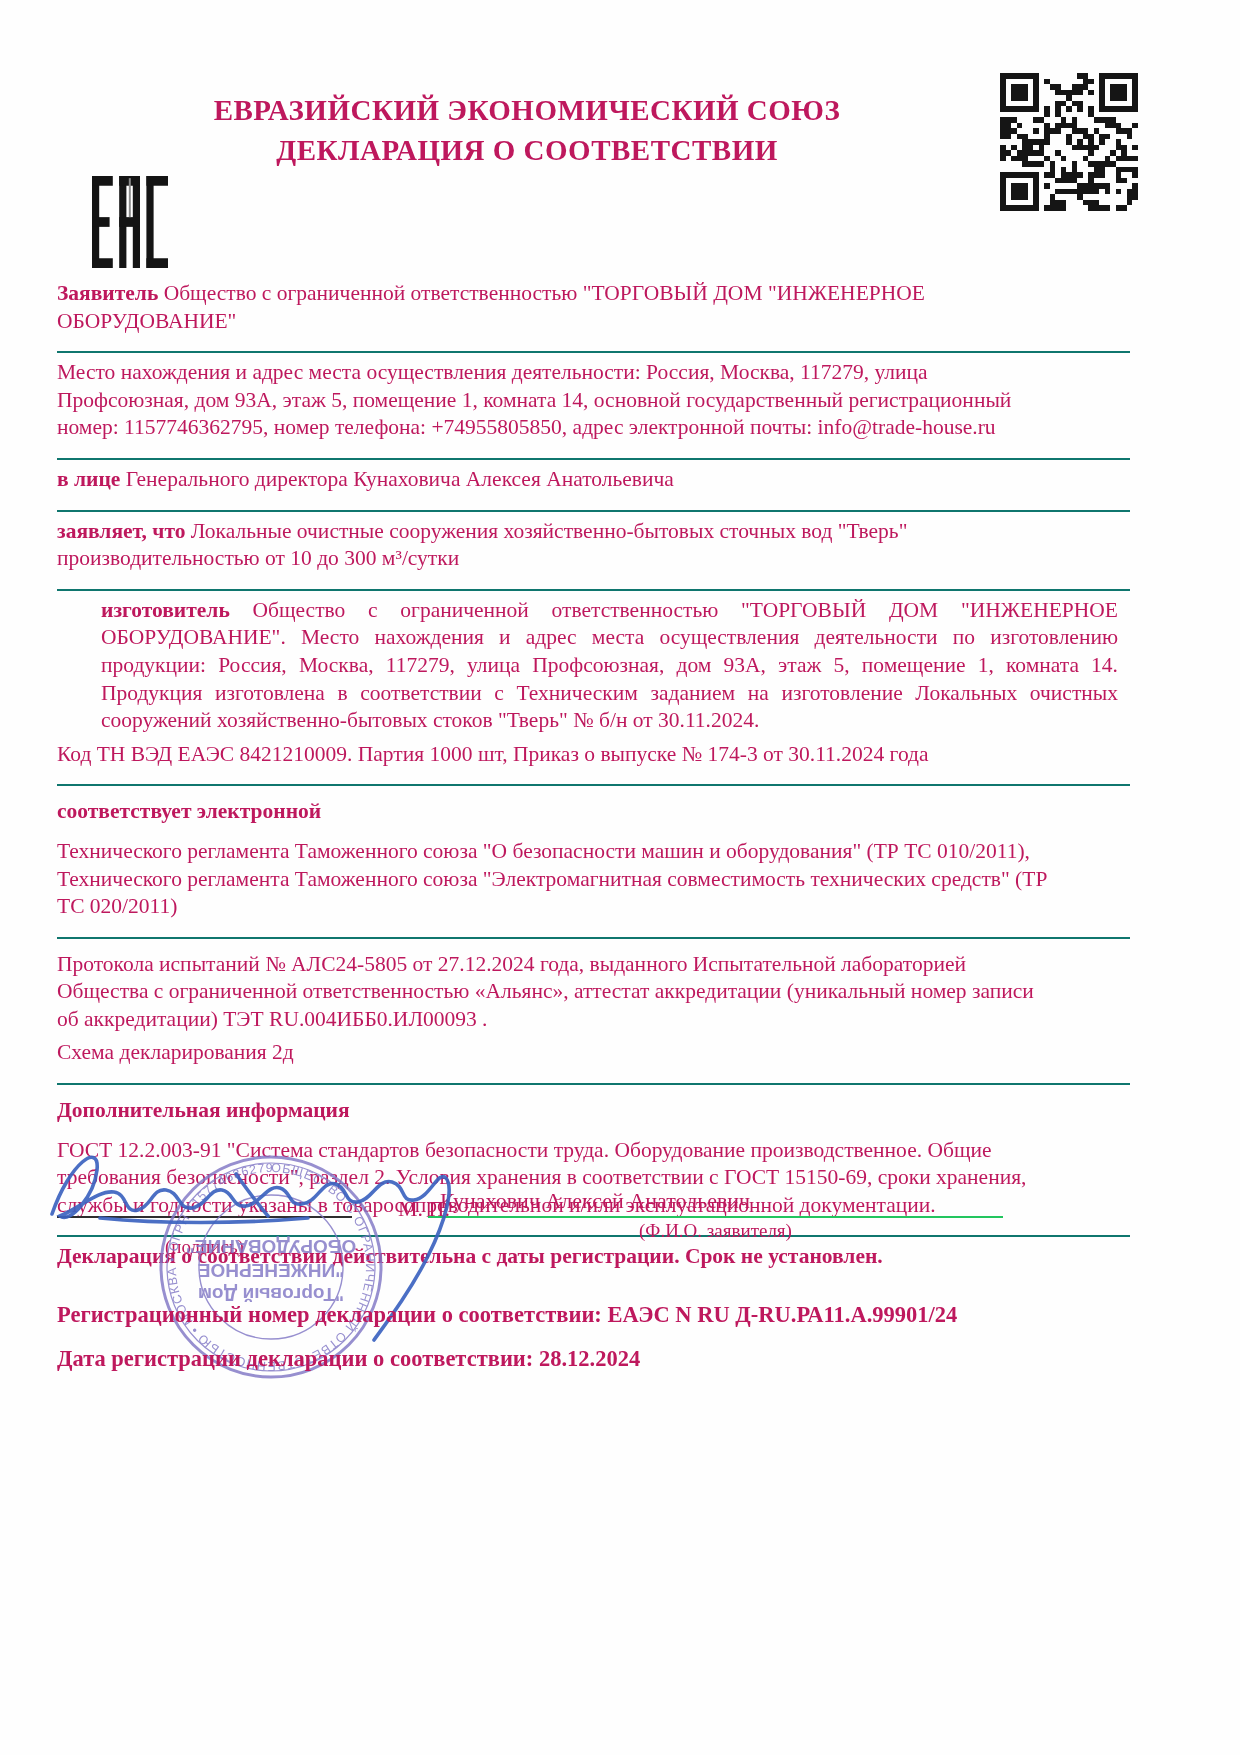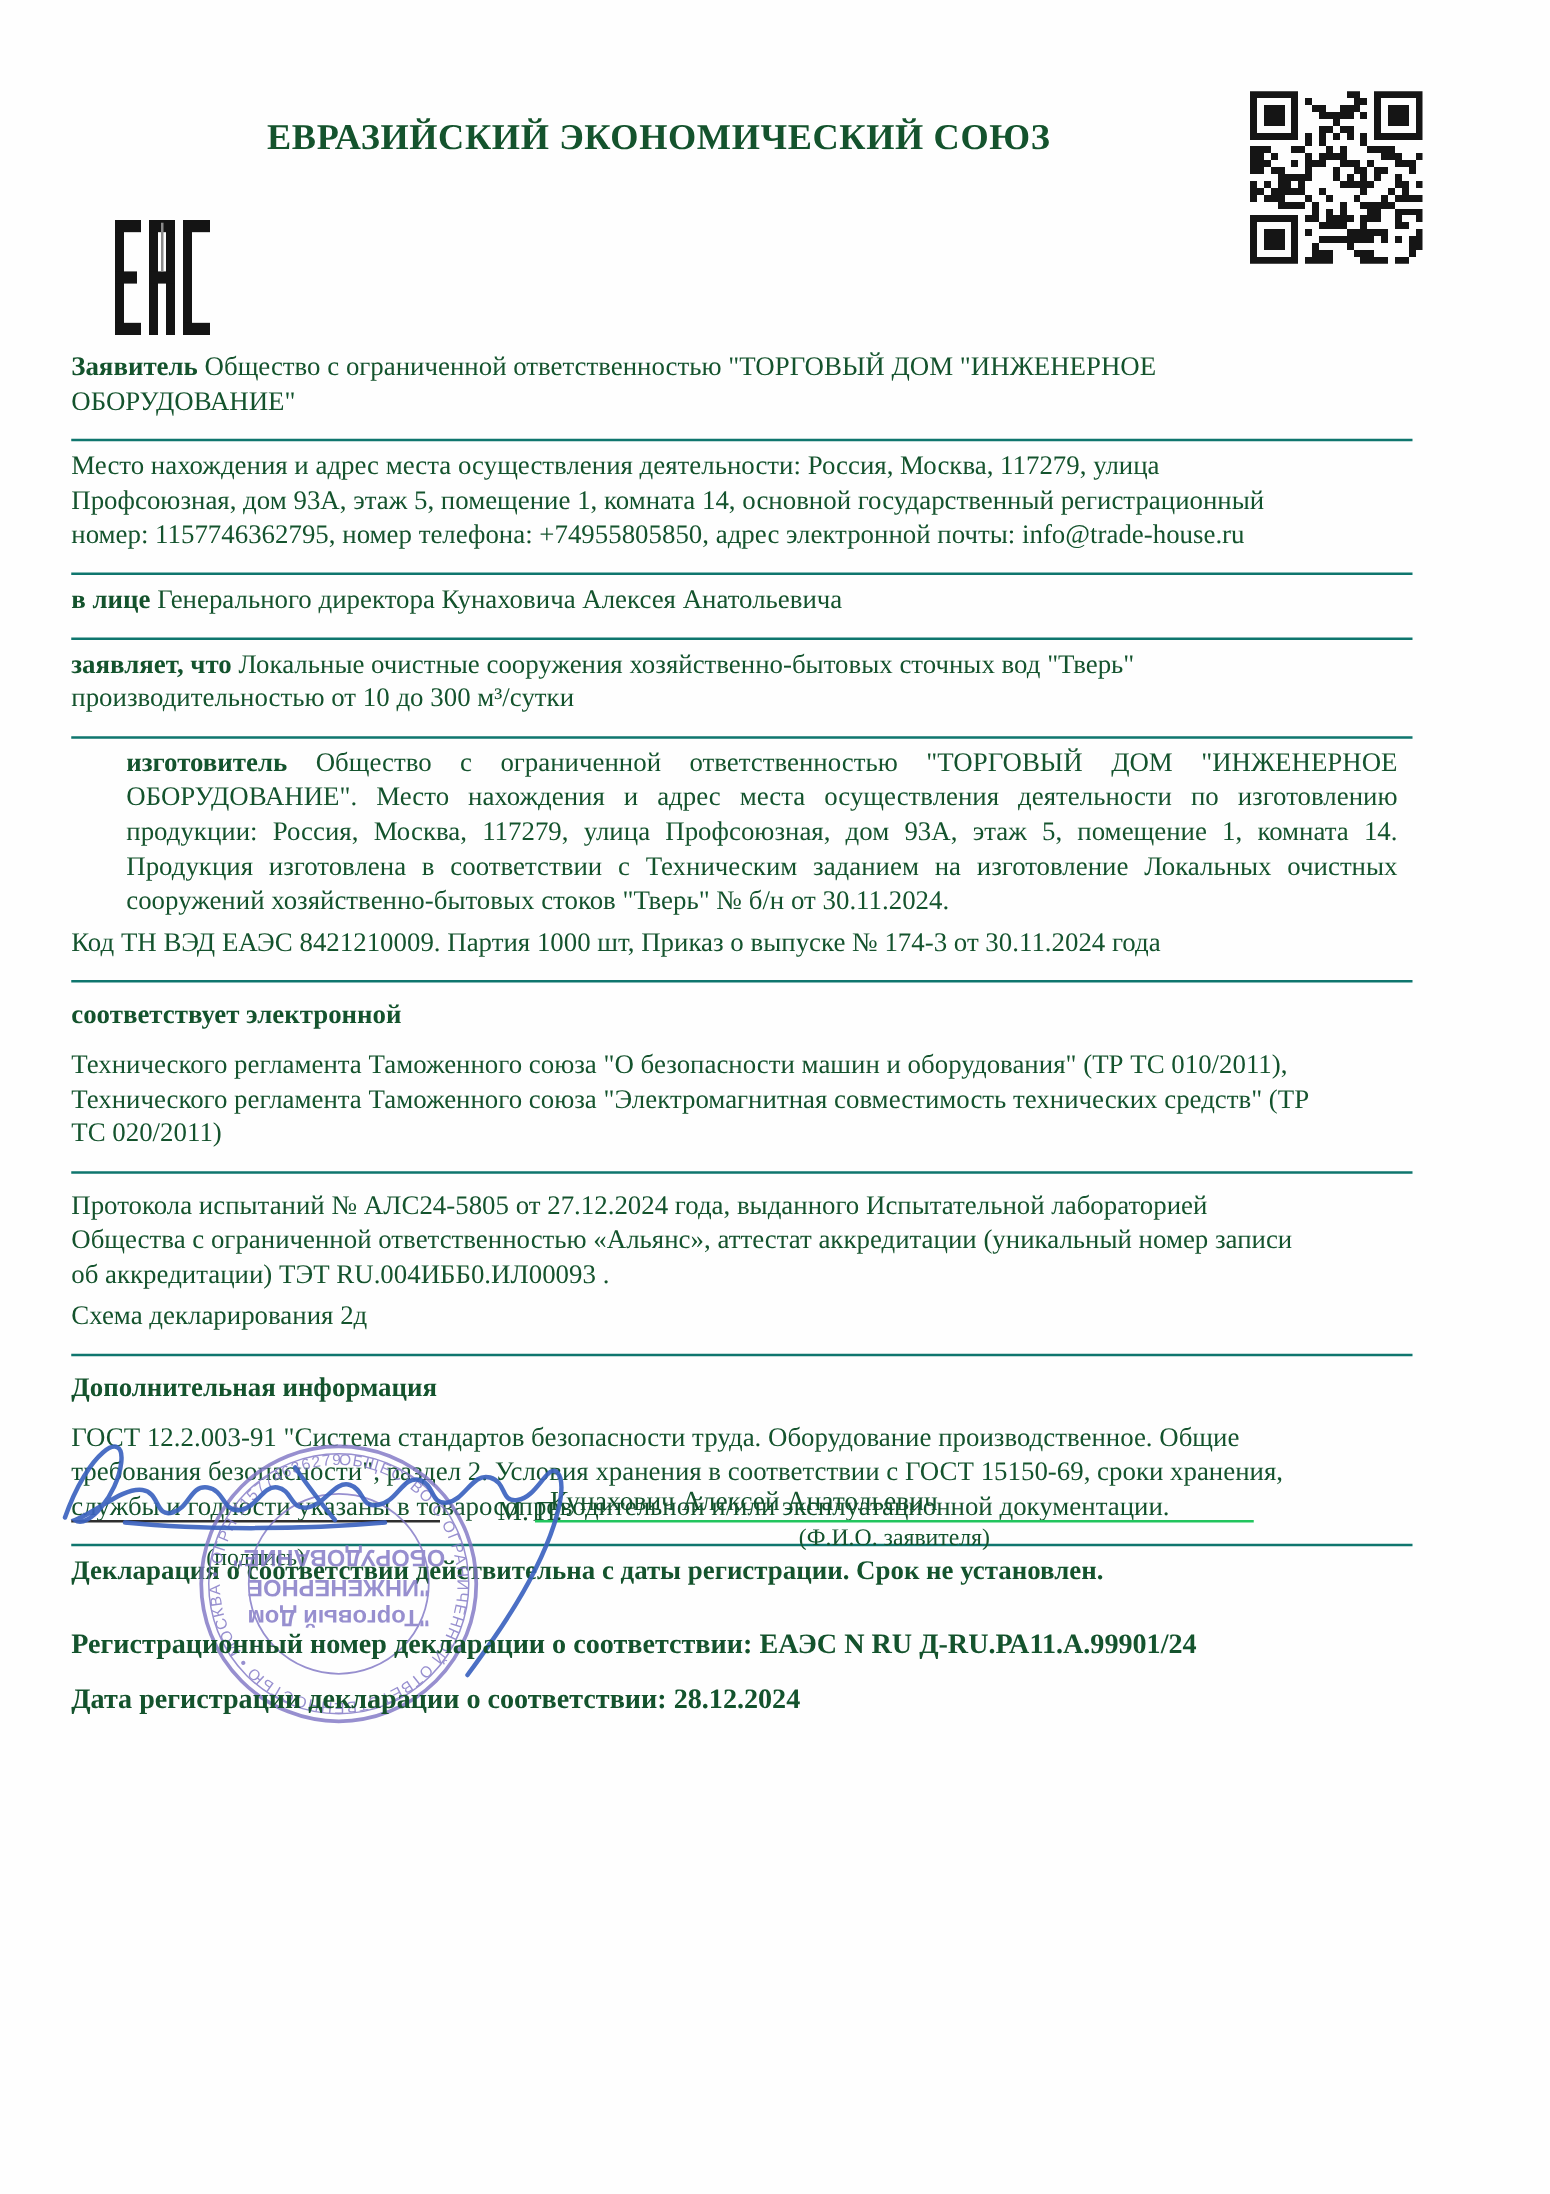--- a/index.html
+++ b/index.html
@@ -1,17 +1,17 @@
 <!DOCTYPE html>
 <html><head>
 <meta charset="utf-8">
 <style>
   html,body{margin:0;padding:0;background:#e8e8e8;}
   .page{position:relative;width:1240px;height:1755px;background:#fefefe;overflow:hidden;
-        font-family:"Liberation Serif",serif;color:#14532d;}
+        font-family:"Liberation Serif",serif;color:#be185d;}
   
   .title{position:absolute;left:57px;top:90px;width:940px;text-align:center;
          font-weight:bold;font-size:29px;line-height:40px;letter-spacing:.5px;}
   .eac{position:absolute;left:92px;top:176px;width:76px;height:92px;}
   .qr{position:absolute;left:1000px;top:73px;width:138px;height:138px;}
   
   .content{position:absolute;left:57px;top:274px;width:1073px;z-index:1;}
   .sec{margin-top:6px;}
   .sec.u{border-bottom:2px solid #0f766e;padding-bottom:16px;}
   .sec p{margin:0;font-size:21.5px;line-height:27.6px;padding-right:70px;}
@@ -356,20 +356,21 @@
       <rect x="16" y="24" width="1" height="1" fill="#151515"></rect>
       <rect x="17" y="24" width="1" height="1" fill="#151515"></rect>
       <rect x="18" y="24" width="1" height="1" fill="#151515"></rect>
       <rect x="19" y="24" width="1" height="1" fill="#151515"></rect>
       <rect x="21" y="24" width="1" height="1" fill="#151515"></rect>
       <rect x="22" y="24" width="1" height="1" fill="#151515"></rect>
     </svg>
 
   <div class="title">
     <div>ЕВРАЗИЙСКИЙ ЭКОНОМИЧЕСКИЙ СОЮЗ</div>
+    <div>ДЕКЛАРАЦИЯ О СООТВЕТСТВИИ</div>
   </div>
 
   <div class="content">
 
     <div class="sec u">
       <p><b>Заявитель</b> <span>Общество с ограниченной ответственностью "ТОРГОВЫЙ ДОМ "ИНЖЕНЕРНОЕ ОБОРУДОВАНИЕ"</span></p>
     </div>
 
     <div class="sec u">
       <p><span>Место нахождения и адрес места осуществления деятельности: Россия, Москва, 117279, улица Профсоюзная, дом 93А, этаж 5, помещение 1, комната 14, основной государственный регистрационный номер: 1157746362795, номер телефона: +74955805850, адрес электронной почты: info@trade-house.ru</span></p>

